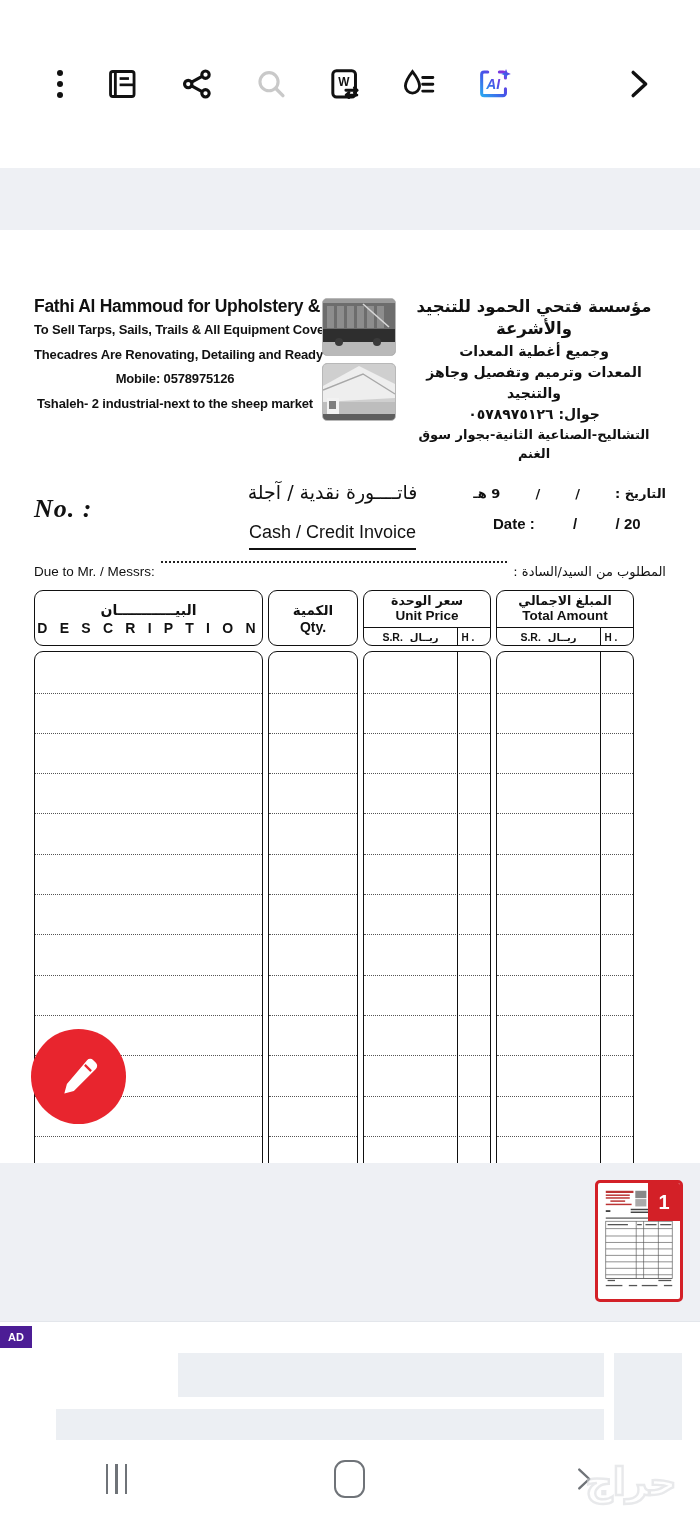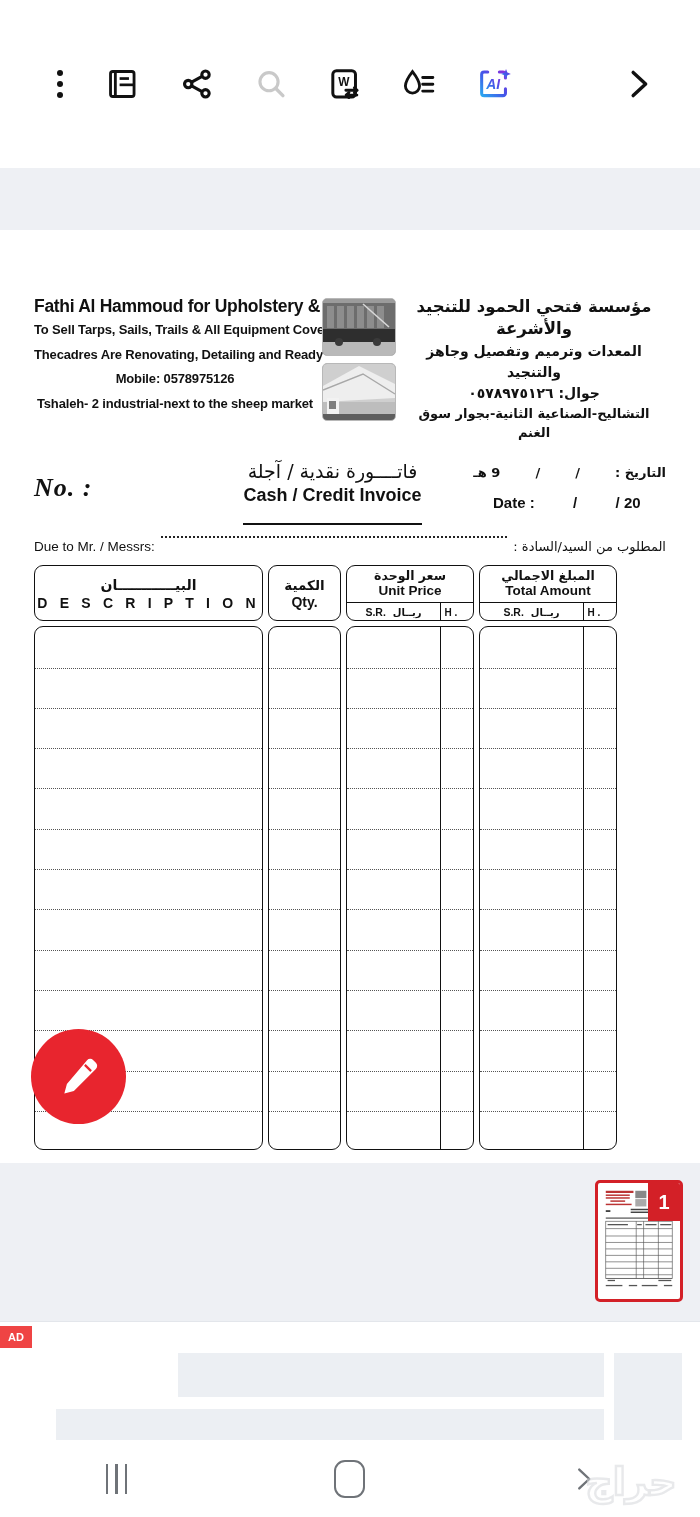--- a/index.html
+++ b/index.html
@@ -94,22 +94,22 @@
     font-family:"Liberation Serif","DejaVu Serif",serif;
     font-style:italic;font-weight:700;font-size:26px;letter-spacing:1px;
   }
   .title-mid{width:250px;text-align:center;}
   .title-mid .ar{
     font-size:19px;font-weight:400;direction:rtl;
     font-family:"DejaVu Sans","Liberation Sans",sans-serif;
     line-height:1.3;
   }
   .title-mid .en{
-    font-size:18px;font-weight:700;margin-top:2px;
-    display:inline-block;border-bottom:2px solid #111;padding-bottom:17px;
+    font-size:18px;font-weight:400;margin-top:18px;
+    display:inline-block;border-bottom:2px solid #111;padding-bottom:5px;
   }
   .date-box{width:185px;text-align:right;padding-top:6px;direction:rtl;}
   .date-box .r1{
     font-size:13px;font-weight:700;white-space:nowrap;
     font-family:"DejaVu Sans","Liberation Sans",sans-serif;
   }
   .date-box .r2{
     direction:ltr;text-align:left;font-size:15px;font-weight:700;
     margin-top:14px;padding-left:12px;white-space:nowrap;
   }
@@ -129,21 +129,21 @@
   }
   .due-ar{
     white-space:nowrap;direction:rtl;font-size:13px;
     font-family:"DejaVu Sans","Liberation Sans",sans-serif;
   }
 
   
   .tbl{margin-top:11px;display:flex;gap:5px;align-items:stretch;}
   .col{display:flex;flex-direction:column;gap:5px;}
   .col-desc{width:229px;}
-  .col-qty{width:73px;}
+  .col-qty{width:90px;}
   .col-unit{width:128px;}
   .col-total{width:138px;}
 
   .cell{
     border:1.6px solid #111;border-radius:9px;background:#fff;
     box-sizing:border-box;
   }
   .hd{height:56px;display:flex;flex-direction:column;overflow:hidden;}
   .hd .ar{
     font-family:"DejaVu Sans","Liberation Sans",sans-serif;
@@ -217,21 +217,21 @@
   }
 
   
   .adzone{
     position:absolute;left:0;top:1321px;width:700px;height:119px;
     background:#ffffff;border-top:1px solid #e3e6eb;border-bottom:1px solid #e3e6eb;
     overflow:hidden;
   }
   .ad-tag{
     position:absolute;left:0;top:4px;width:32px;height:22px;
-    background:#ef4444;color:#ffffff;font-size:11px;font-weight:700;
+    background:#4c1d95;color:#ffffff;font-size:11px;font-weight:700;
     display:flex;align-items:center;justify-content:center;
   }
   .sk{position:absolute;background:#eceff3;}
   .sk1{left:178px;top:31px;width:426px;height:44px;}
   .sk2{left:56px;top:87px;width:548px;height:44px;}
   .sk3{left:614px;top:31px;width:68px;height:100px;}
 
   
   .navbar{
     position:absolute;left:0;top:1440px;width:700px;height:77px;
@@ -374,20 +374,21 @@
                 <rect y="38" width="72" height="18" fill="#bdbdbd"></rect>
                 <rect x="4" y="34" width="12" height="16" fill="#f2f2f2"></rect>
                 <rect x="6" y="37" width="7" height="8" fill="#7d7d7d"></rect>
                 <rect y="50" width="72" height="6" fill="#5e5e5e"></rect>
               </svg>
             </div>
           </div>
 
           <div class="head-ar">
             <div class="biz">مؤسسة فتحي الحمود للتنجيد والأشرعة</div>
+            <div class="l">وجميع أغطية المعدات</div>
             <div class="l">المعدات وترميم وتفصيل وجاهز والتنجيد</div>
             <div class="l">جوال: ٠٥٧٨٩٧٥١٢٦</div>
             <div class="l sm">التشاليح-الصناعية الثانية-بجوار سوق الغنم</div>
           </div>
         </div>
 
         <div class="title-row">
           <div class="no-box">
             <span class="no">No. :</span>
           </div>

